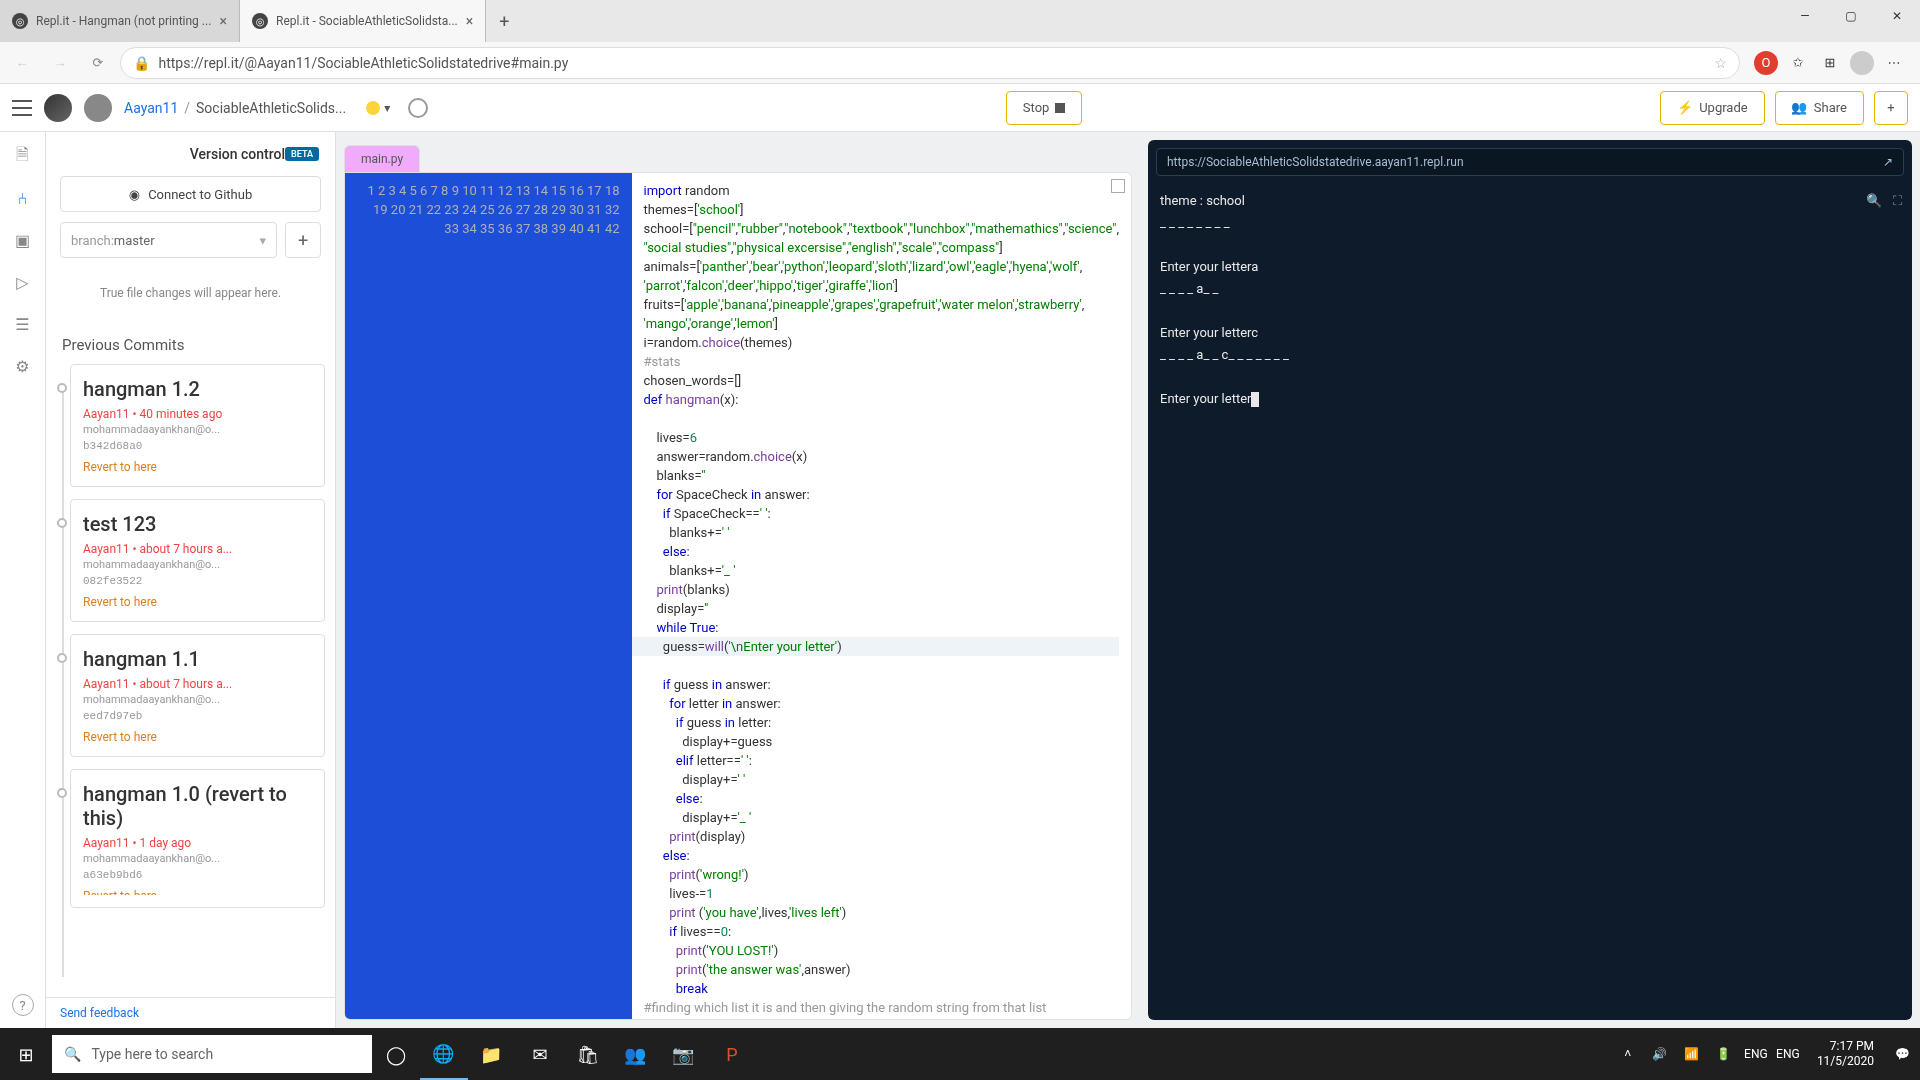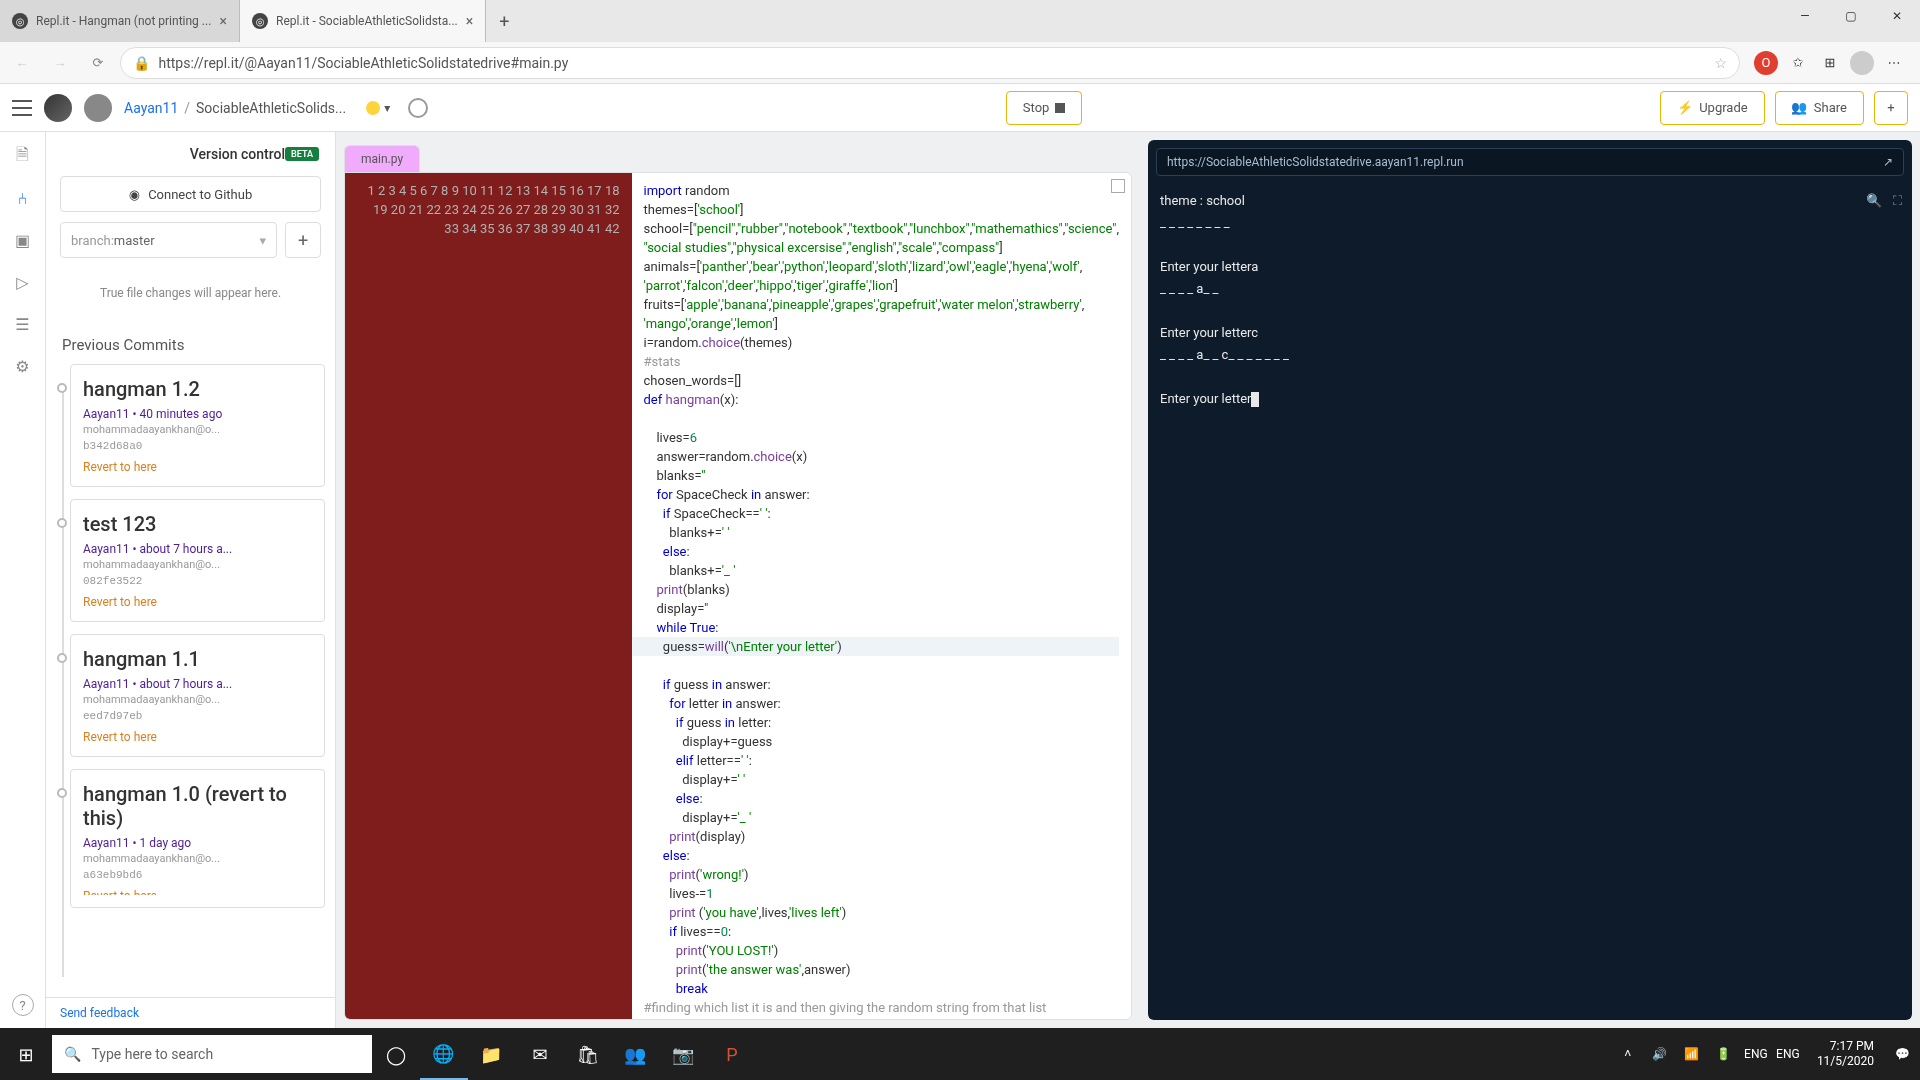--- a/index.html
+++ b/index.html
@@ -40,46 +40,46 @@
 
 .main{display:flex;height:calc(1080px - 42px - 42px - 48px - 52px);background:#eef0f2}
 .rail{width:46px;background:#fff;border-right:1px solid #e0e0e0;display:flex;flex-direction:column;align-items:center;padding-top:14px;gap:22px}
 .rail-icn{width:20px;height:20px;color:#888;display:flex;align-items:center;justify-content:center;font-size:16px}
 .rail-icn.active{color:#1a73e8}
 .rail-bottom{margin-top:auto;margin-bottom:12px}
 .help-circle{width:22px;height:22px;border:1px solid #aaa;border-radius:50%;display:flex;align-items:center;justify-content:center;font-size:13px;color:#888}
 
 .vcs{width:290px;background:#fff;border-right:1px solid #e0e0e0;display:flex;flex-direction:column;overflow:hidden}
 .vcs-head{padding:14px 16px;display:flex;align-items:center;justify-content:flex-end;font-weight:500;font-size:14px}
-.beta{font-size:9px;background:#15803d;color:#fff;padding:2px 6px;border-radius:3px;font-weight:600}
+.beta{font-size:9px;background:#0369a1;color:#fff;padding:2px 6px;border-radius:3px;font-weight:600}
 .vcs-body{padding:0 14px 10px;display:flex;flex-direction:column;gap:10px}
 .gh-btn{height:36px;border:1px solid #ddd;border-radius:4px;display:flex;align-items:center;justify-content:center;gap:8px;font-size:13px;color:#444}
 .branch-row{display:flex;gap:8px}
 .branch-sel{flex:1;height:36px;border:1px solid #ddd;border-radius:4px;display:flex;align-items:center;padding:0 10px;font-size:13px;color:#666}
 .branch-sel .lbl{color:#999}
 .plus-btn{width:36px;height:36px;border:1px solid #ddd;border-radius:4px;display:flex;align-items:center;justify-content:center;font-size:18px;color:#666}
 .changes-note{text-align:center;font-size:12px;color:#888;padding:18px 0}
 .prev-commits-lbl{font-size:15px;color:#555;padding:8px 16px 10px}
 .commits{flex:1;overflow:auto;padding:0 10px 0 24px;position:relative}
 .commits::before{content:"";position:absolute;left:16px;top:20px;bottom:20px;width:2px;background:#ddd}
 .commit-dot{position:absolute;left:-14px;top:18px;width:10px;height:10px;border:2px solid #bbb;border-radius:50%;background:#fff}
 .commit{border:1px solid #ddd;border-radius:4px;padding:12px;margin-bottom:12px;position:relative;background:#fff}
 .commit h4{font-size:20px;font-weight:500;margin-bottom:6px}
-.commit .meta{font-size:12px;color:#4c1d95;margin-bottom:2px}
+.commit .meta{font-size:12px;color:#ef4444;margin-bottom:2px}
 .commit .email{font-size:11px;color:#999}
 .commit .hash{font-size:11px;color:#999;font-family:Liberation Mono, monospace;margin-top:4px}
 .commit .revert{font-size:12px;color:#d9801f;margin-top:8px;cursor:pointer}
 .feedback{border-top:1px solid #e0e0e0;padding:8px 14px;font-size:12px;color:#1a73e8}
 
 .editor-pane{flex:1;display:flex;flex-direction:column;min-width:0;padding:8px}
 .editor-tabs{height:32px;display:flex;align-items:flex-end}
 .ed-tab{background:#f0abfc;border:1px solid #e0e0e0;border-bottom:none;border-radius:6px 6px 0 0;padding:6px 16px;font-size:12px;color:#555}
 .editor{flex:1;background:#fff;border:1px solid #e0e0e0;border-radius:0 6px 6px 6px;display:flex;font-family:Consolas,Monaco,monospace;font-size:13px;line-height:19px;overflow:auto;position:relative}
 .ed-square{position:absolute;top:6px;right:6px;width:14px;height:14px;border:1px solid #aaa}
-.gutter{padding:8px 12px 8px 18px;text-align:right;color:#b0b0b0;user-select:none;background:#7f1d1d}
+.gutter{padding:8px 12px 8px 18px;text-align:right;color:#b0b0b0;user-select:none;background:#1d4ed8}
 .code{padding:8px 12px;white-space:pre;color:#333}
 .line-hl{background:#eef3f8;display:block;margin-left:-12px;padding-left:12px}
 .kw{color:#0000cc}.str{color:#008000}.fn{color:#7a3e9d}.num{color:#098658}.op{color:#333}.cm{color:#999}
 
 .console-pane{width:780px;padding:8px;display:flex;flex-direction:column}
 .console{flex:1;background:#0d1b2a;border-radius:6px;display:flex;flex-direction:column;color:#e8e8e8;font-family:Consolas,Monaco,monospace;font-size:13px}
 .console-url{margin:8px;padding:6px 10px;border:1px solid #2a3f55;border-radius:4px;color:#a8bdd4;font-size:12px;background:#0a1622;display:flex;align-items:center;justify-content:space-between}
 .console-body{padding:6px 12px;white-space:pre;line-height:22px;position:relative}
 .cursor{display:inline-block;width:8px;height:15px;background:#e8e8e8;vertical-align:middle;animation:blink 1s steps(1) infinite}
 @keyframes blink{50%{opacity:0}}

